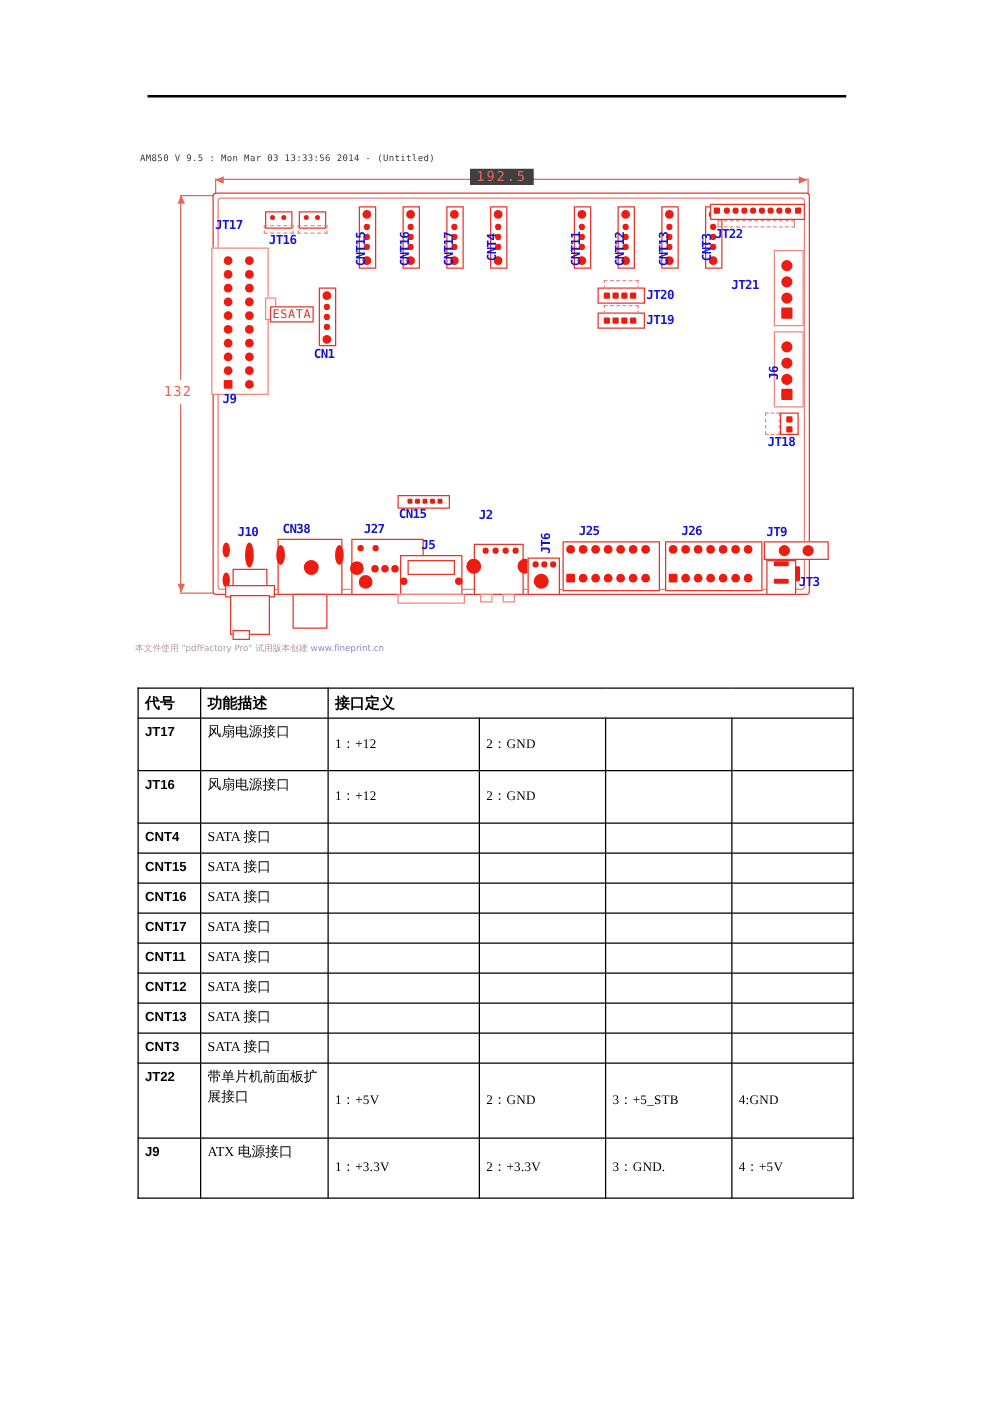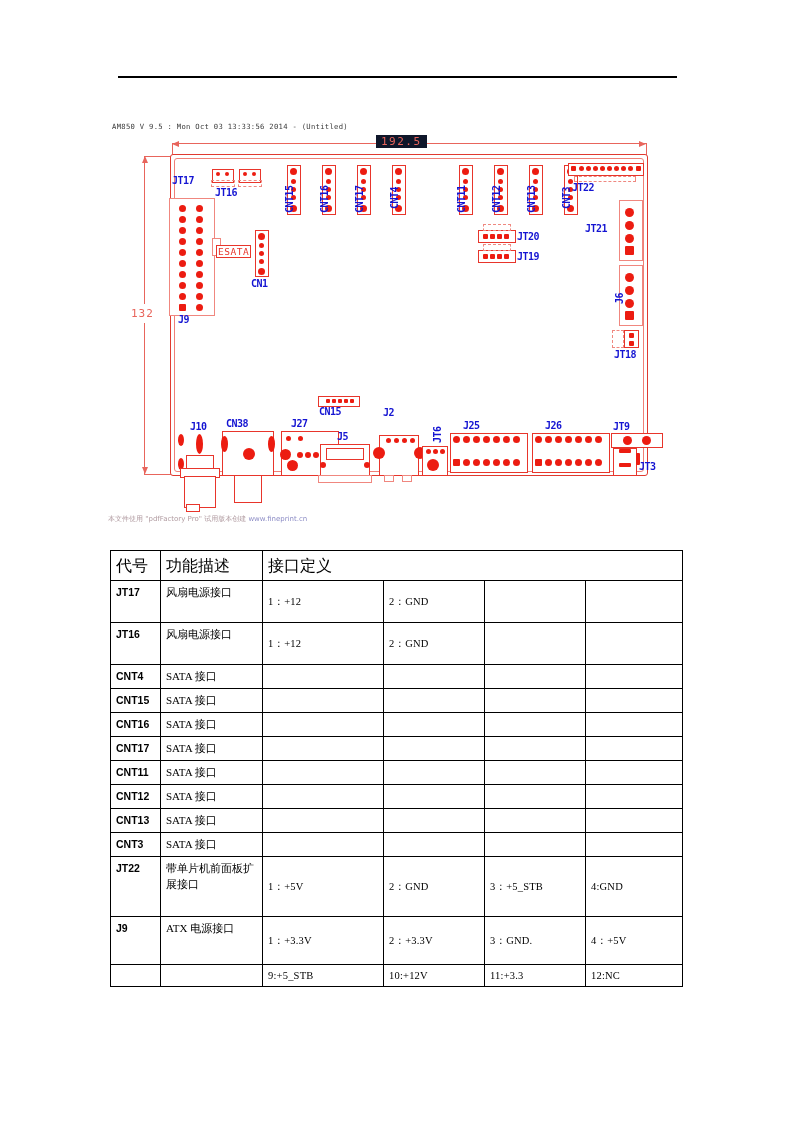--- a/index.html
+++ b/index.html
@@ -76,21 +76,21 @@
   .dim-h::before, .dim-h::after {
     content: ""; position: absolute; top: -3px;
     width: 0; height: 0; border-top: 3px solid transparent;
     border-bottom: 3px solid transparent;
   }
   .dim-h::before { left: 0; border-right: 7px solid #e8655c; }
   .dim-h::after  { right: 0; border-left: 7px solid #e8655c; }
   .dim-h-label {
     position: absolute;
     left: 268px; top: 17px;
-    background: #0f172a; padding: 0 5px;
+    background: #404040; padding: 0 5px;
     font-family: "DejaVu Sans Mono", monospace;
     font-size: 11px; color: #e8655c; letter-spacing: 1.5px;
   }
   .dim-ext-l { position: absolute; left: 64px; top: 25px; width: 0; height: 16px; border-left: 1px solid #e8655c; }
   .dim-ext-r { position: absolute; left: 538px; top: 25px; width: 0; height: 16px; border-left: 1px solid #e8655c; }
 
   .dim-v {
     position: absolute;
     left: 36px; top: 38px;
     width: 0; height: 318px;
@@ -176,44 +176,44 @@
     font-weight: bold;
     vertical-align: top;
     padding-top: 4px;
   }
   table.spec td.desc {
     vertical-align: top;
     padding-top: 4px;
   }
   table.spec td.hdr {
     font-family: "Liberation Serif", serif;
-    font-size: 16px;
+    font-size: 12px;
     vertical-align: middle;
-    font-weight: normal;
+    font-weight: bold;
   }
   table.spec td.pin {
     font-family: "Liberation Serif", serif;
     font-size: 10.5px;
     letter-spacing: 0.2px;
   }
   .c1 { width: 50px; }
   .c2 { width: 102px; }
   .c3 { width: 121px; }
   .c4 { width: 101px; }
   .c5 { width: 101px; }
   .c6 { width: 97px; }
 </style>
 </head>
 <body>
 
 <div class="header-rule"></div>
 
 <div class="cad">
 
-  <div class="cad-title">AM850 V 9.5 : Mon Oct 03 13:33:56 2014 - (Untitled)</div>
+  <div class="cad-title">AM850 V 9.5 : Mon Mar 03 13:33:56 2014 - (Untitled)</div>
 
   <div class="dim-ext-l"></div>
   <div class="dim-ext-r"></div>
   <div class="dim-h"></div>
   <div class="dim-h-label">192.5</div>
 
   <div class="dim-ext-t"></div>
   <div class="dim-ext-b"></div>
   <div class="dim-v"></div>
   <div class="dim-v-label">132</div>
@@ -611,22 +611,14 @@
     <tr>
       <td class="code" style="height:48px;">J9</td>
       <td class="desc">ATX 电源接口</td>
       <td class="pin">1：+3.3V</td>
       <td class="pin">2：+3.3V</td>
       <td class="pin">3：GND.</td>
       <td class="pin">4：+5V</td>
     </tr>
 
 
-    <tr>
-      <td class="code"></td>
-      <td class="desc"></td>
-      <td class="pin">9:+5_STB</td>
-      <td class="pin">10:+12V</td>
-      <td class="pin">11:+3.3</td>
-      <td class="pin">12:NC</td>
-    </tr>
   </tbody>
 </table>
 
 </body></html>

